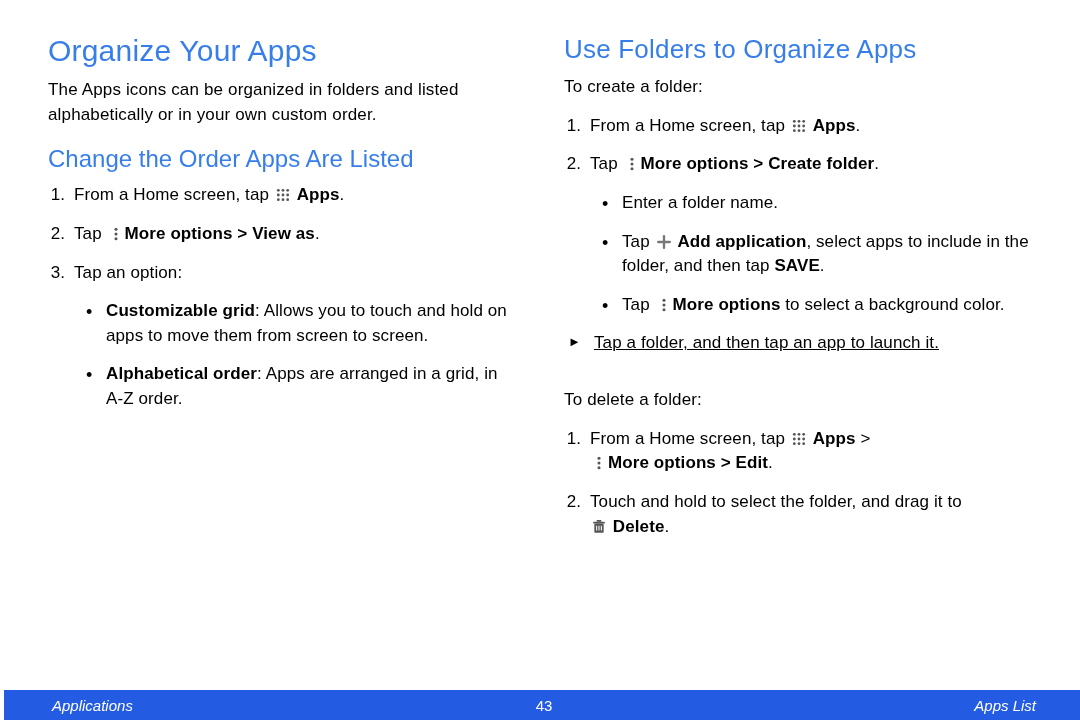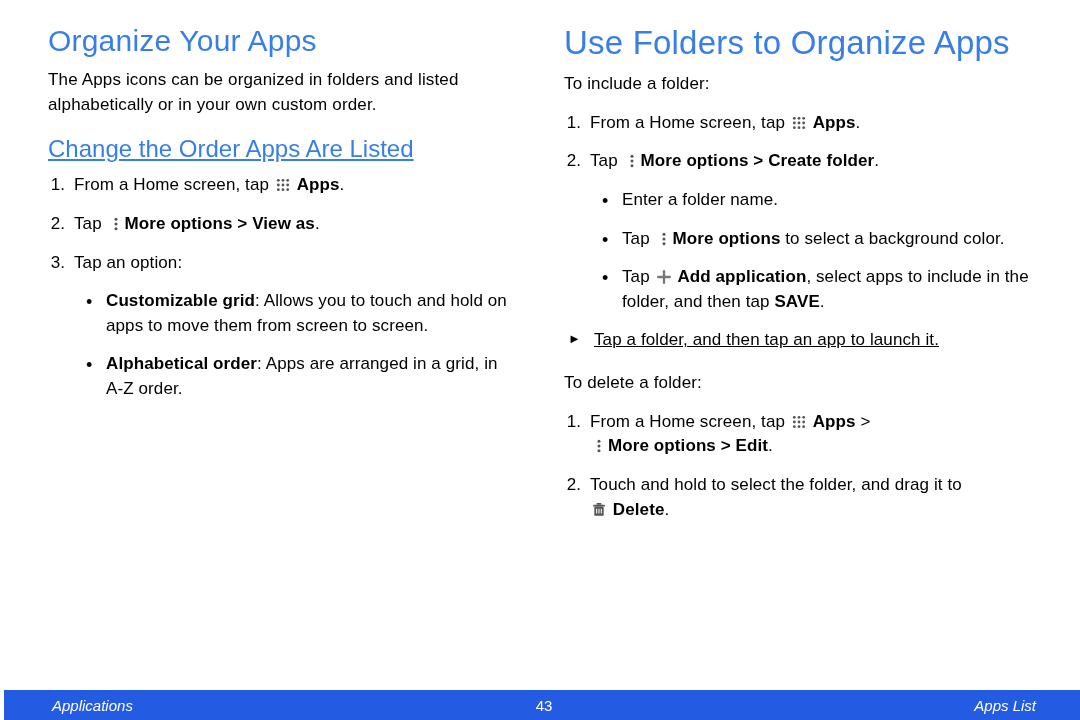--- a/index.html
+++ b/index.html
@@ -1,26 +1,26 @@
 <!DOCTYPE html>
 <html><head>
 <meta charset="utf-8">
 <style>
   * { box-sizing: border-box; margin: 0; padding: 0; }
   html, body { width: 1080px; height: 720px; font-family: Arial, Helvetica, sans-serif; background: #fff; color: #000; }
   .page {
-    width: 1080px; height: 720px; position: relative; padding: 24px 48px 0 48px;
+    width: 1080px; height: 720px; position: relative; padding: 34px 48px 0 48px;
     display: flex; gap: 48px;
   }
   .col { flex: 1; min-width: 0; }
   h1 {
     font-size: 30px; font-weight: 400; color: #377EE9; margin-bottom: 10px; letter-spacing: 0.2px;
   }
   h2 {
-    font-size: 24px; font-weight: 400; color: #377EE9; margin-top: 18px; margin-bottom: 10px; text-decoration: underline;
+    font-size: 24px; font-weight: 400; color: #377EE9; margin-top: 18px; margin-bottom: 10px;
   }
   p, li { font-size: 17px; line-height: 1.45; margin-bottom: 14px; letter-spacing: 0.1px; }
   p { letter-spacing: 0.15px; }
   ol { list-style: decimal; padding-left: 22px; }
   ol > li { padding-left: 4px; }
   ul.bullet { list-style: none; padding-left: 12px; }
   ul.bullet > li { position: relative; padding-left: 20px; margin-bottom: 14px; }
   ul.bullet > li::before {
     content: "•"; position: absolute; left: 0; top: 0; font-size: 18px; line-height: 1.45;
   }
@@ -83,23 +83,23 @@
           </li>
           <li>
             <b>Alphabetical order</b><span>: Apps are arranged in a grid, in A-Z order.</span>
           </li>
         </ul>
       </li>
     </ol>
   </div>
 
   <div class="col">
-    <h1 style="font-size:33px;">Use Folders to Organize Apps</h1>
+    <h1 style="font-size:26px;">Use Folders to Organize Apps</h1>
 
-    <p>To include a folder:</p>
+    <p>To create a folder:</p>
     <ol>
       <li>
         <span>From a Home screen, tap </span><span class="icon"><svg viewBox="0 0 12 12">
               <g fill="#555">
                 <circle cx="2" cy="2" r="1.2"></circle>
                 <circle cx="6" cy="2" r="1.2"></circle>
                 <circle cx="10" cy="2" r="1.2"></circle>
                 <circle cx="2" cy="6" r="1.2"></circle>
                 <circle cx="6" cy="6" r="1.2"></circle>
                 <circle cx="10" cy="6" r="1.2"></circle>
@@ -114,44 +114,44 @@
               <g fill="#555">
                 <circle cx="6" cy="2" r="1.3"></circle>
                 <circle cx="6" cy="6" r="1.3"></circle>
                 <circle cx="6" cy="10" r="1.3"></circle>
               </g>
             </svg></span><b>More options &gt; Create folder</b><span>.</span>
         <ul class="bullet" style="margin-top:14px;">
           <li><span>Enter a folder name.</span></li>
           <li>
             <span>Tap </span><span class="icon"><svg viewBox="0 0 12 12">
+                  <g stroke="#777" stroke-width="2" stroke-linecap="round">
+                    <line x1="6" y1="1" x2="6" y2="11"></line>
+                    <line x1="1" y1="6" x2="11" y2="6"></line>
+                  </g>
+                </svg></span> <b>Add application</b><span>, select apps to include in the folder, and then tap </span><b>SAVE</b><span>.</span>
+          </li>
+          <li>
+            <span>Tap </span><span class="icon"><svg viewBox="0 0 12 12">
                   <g fill="#555">
                     <circle cx="6" cy="2" r="1.3"></circle>
                     <circle cx="6" cy="6" r="1.3"></circle>
                     <circle cx="6" cy="10" r="1.3"></circle>
                   </g>
                 </svg></span><b>More options</b><span> to select a background color.</span>
-          </li>
-          <li>
-            <span>Tap </span><span class="icon"><svg viewBox="0 0 12 12">
-                  <g stroke="#777" stroke-width="2" stroke-linecap="round">
-                    <line x1="6" y1="1" x2="6" y2="11"></line>
-                    <line x1="1" y1="6" x2="11" y2="6"></line>
-                  </g>
-                </svg></span> <b>Add application</b><span>, select apps to include in the folder, and then tap </span><b>SAVE</b><span>.</span>
           </li>
         </ul>
       </li>
     </ol>
 
     <ul class="arrow-list">
       <li><span>Tap a folder, and then tap an app to launch it.</span></li>
     </ul>
 
-    <p style="margin-top:18px;">To delete a folder:</p>
+    <p style="margin-top:32px;">To delete a folder:</p>
     <ol>
       <li>
         <span>From a Home screen, tap </span><span class="icon"><svg viewBox="0 0 12 12">
               <g fill="#555">
                 <circle cx="2" cy="2" r="1.2"></circle>
                 <circle cx="6" cy="2" r="1.2"></circle>
                 <circle cx="10" cy="2" r="1.2"></circle>
                 <circle cx="2" cy="6" r="1.2"></circle>
                 <circle cx="6" cy="6" r="1.2"></circle>
                 <circle cx="10" cy="6" r="1.2"></circle>

